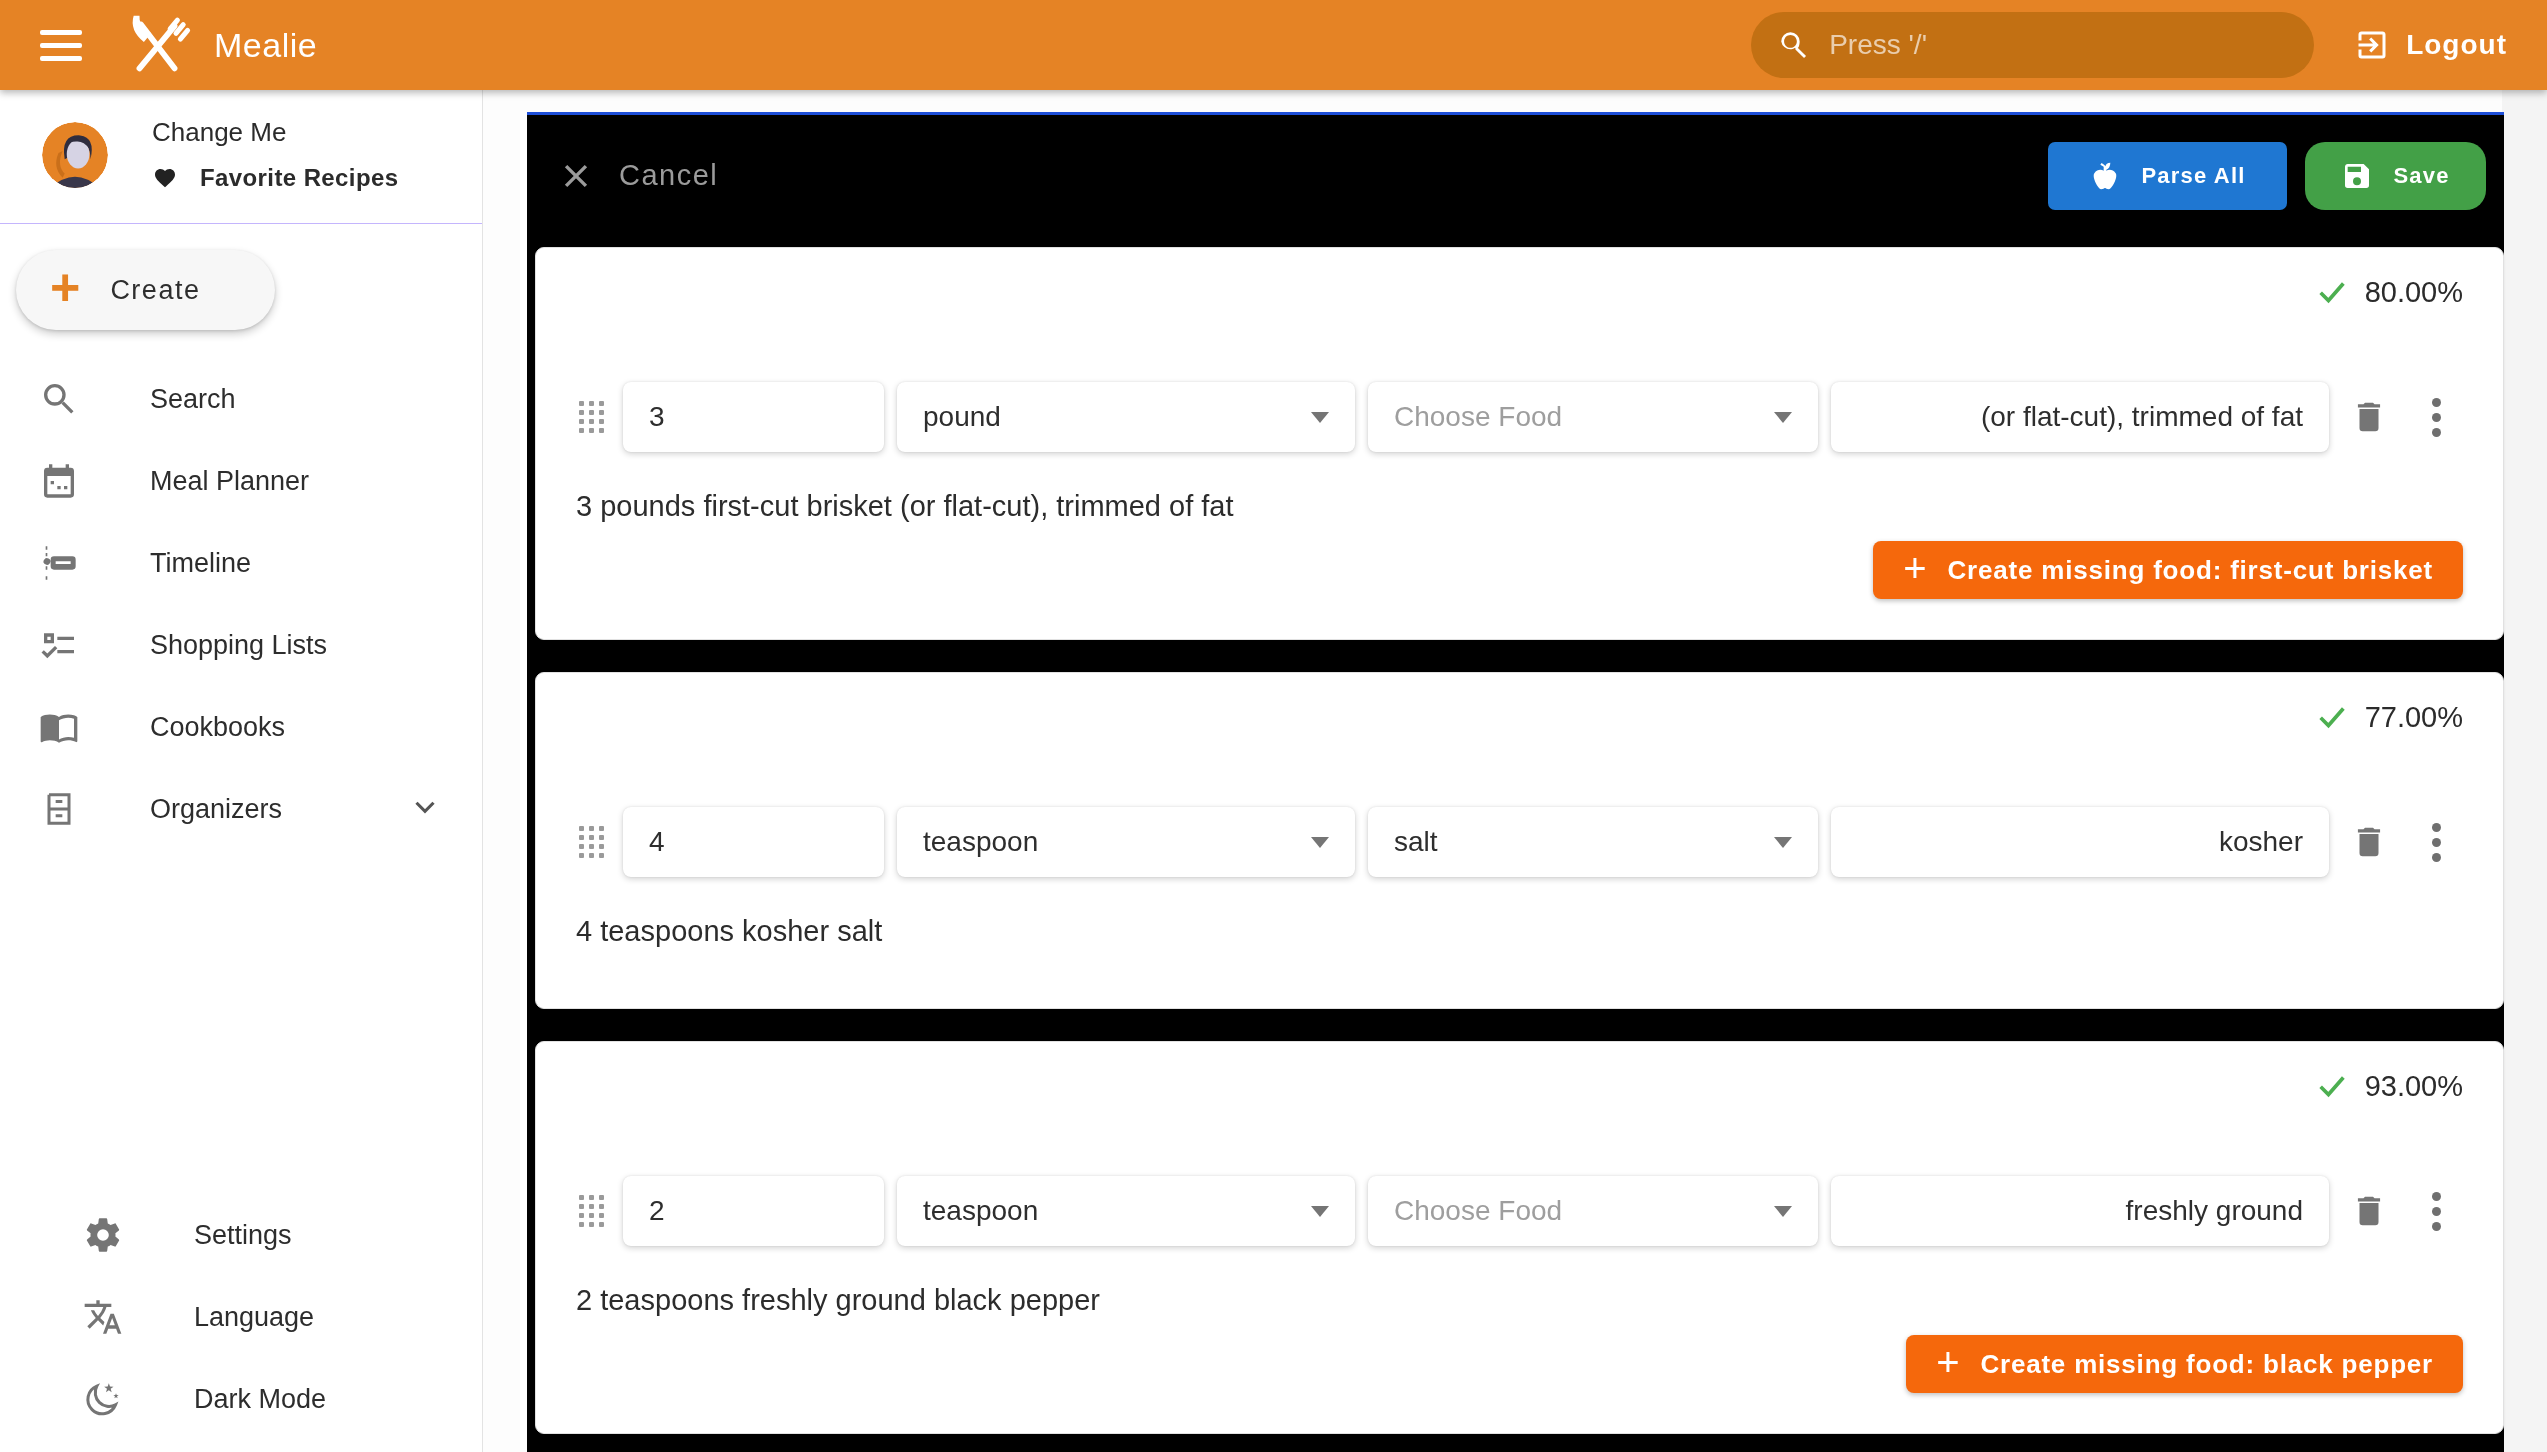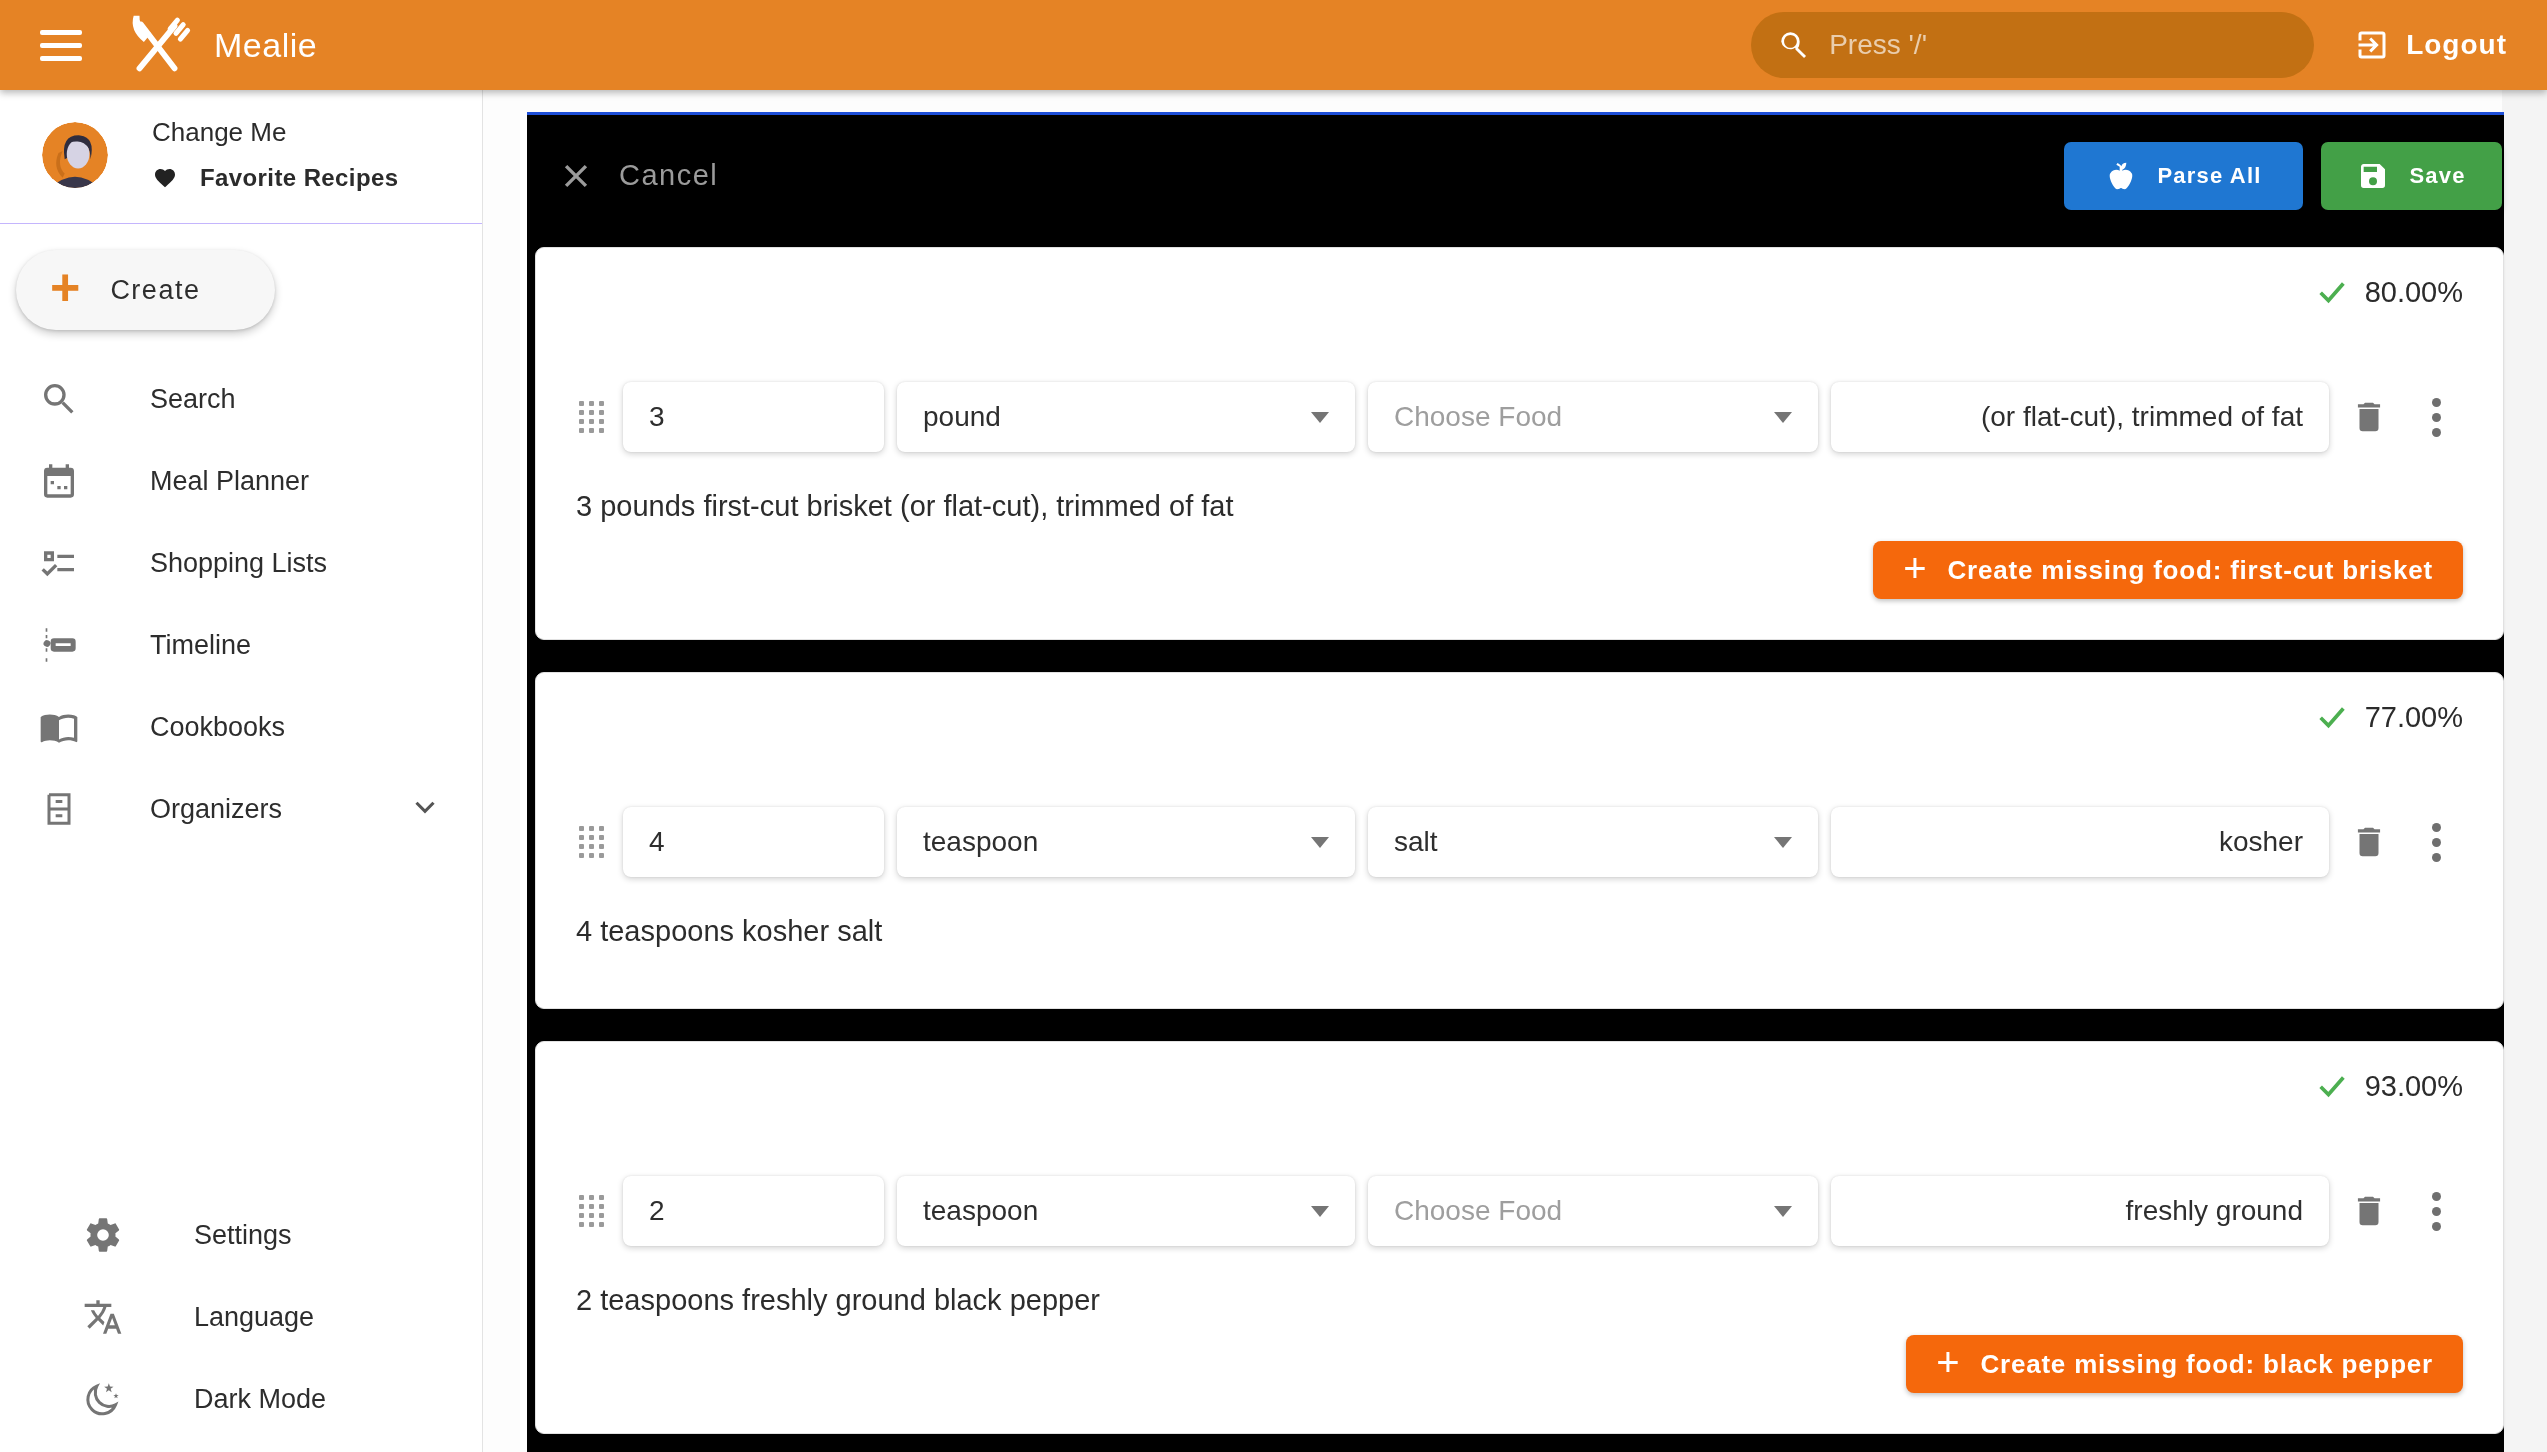--- a/index.html
+++ b/index.html
@@ -53,21 +53,21 @@
     border-top:3px solid #1d4ed8; background:#000000; }
   .toolbar { height:121px; display:flex; align-items:center; padding:0 2px 0 32px; }
   .cancel-btn { display:flex; align-items:center; gap:26px; color:#9b9b9b; font-size:29px;
     font-weight:500; letter-spacing:1.5px; cursor:pointer; }
   .toolbar-spacer { flex:1; }
   .btn { display:flex; align-items:center; justify-content:center; gap:20px; height:68px;
     border:none; border-radius:7px; color:#fff; font-size:22px; font-weight:bold;
     letter-spacing:1.2px; cursor:pointer; font-family:inherit;
     box-shadow:0 3px 6px rgba(0,0,0,0.22); }
   .btn-parse { background:#1f77d2; width:239px; margin-right:18px; }
-  .btn-save { background:#43A047; width:181px; margin-right:0; }
+  .btn-save { background:#43A047; width:181px; margin-right:16px;border-radius:20px; }
 
   
   .cards { padding:11px 0 0 8px; }
   .card { width:1969px; background:#fff; border:1px solid #e1e1e1; border-radius:9px;
     box-shadow:0 2px 3px rgba(0,0,0,0.08); padding:26px 40px 40px 40px; margin-bottom:32px; }
   .conf-row { display:flex; justify-content:flex-end; align-items:center; gap:16px; height:36px; }
   .conf-value { font-size:29px; color:#2b2b2b; }
   .fields-row { display:flex; align-items:center; gap:13px; margin-top:72px; height:70px; }
   .drag-handle { width:30px; height:44px; display:grid; flex:none; margin-right:4px;
     grid-template-columns:repeat(3,5px); grid-template-rows:repeat(4,5px); gap:4px 5px;
@@ -184,32 +184,32 @@
       <span class="nav-icon">
         <svg width="40" height="40" viewBox="0 0 24 24">
             <path fill="#757575" d="M19,4H18V2H16V4H8V2H6V4H5A2,2 0 0,0 3,6V20A2,2 0 0,0 5,22H19A2,2 0 0,0 21,20V6A2,2 0 0,0 19,4M19,20H5V9H19V20M7,12H9V14H7V12M11,15H13V17H11V15M15,15H17V17H15V15Z"></path>
           </svg>
       </span>
       <span class="nav-label">Meal Planner</span>
     </div>
     <div class="nav-item">
       <span class="nav-icon">
         <svg width="40" height="40" viewBox="0 0 24 24">
+            <path fill="#757575" d="M4,2V4H5V2H4M4,6V8H5V6H4M4,14V16H5V14H4M4,20V22H5V20H4M3,10 A1.8,1.8 0 1,0 6.6,12 A1.8,1.8 0 1,0 3,10.2 Z M9,8H20A2,2 0 0,1 22,10V14A2,2 0 0,1 20,16H9A2,2 0 0,1 7,14V10A2,2 0 0,1 9,8M10,11V12.6H19V11H10Z"></path>
+          </svg>
+      </span>
+      <span class="nav-label">Timeline</span>
+    </div>
+    <div class="nav-item">
+      <span class="nav-icon">
+        <svg width="40" height="40" viewBox="0 0 24 24">
             <path fill="#757575" d="M3,5H9V11H3V5M5,7V9H7V7H5M11,7H21V9H11V7M11,15H21V17H11V15M5,20L1.5,16.5L2.91,15.09L5,17.17L9.59,12.59L11,14L5,20Z"></path>
           </svg>
       </span>
       <span class="nav-label">Shopping Lists</span>
-    </div>
-    <div class="nav-item">
-      <span class="nav-icon">
-        <svg width="40" height="40" viewBox="0 0 24 24">
-            <path fill="#757575" d="M4,2V4H5V2H4M4,6V8H5V6H4M4,14V16H5V14H4M4,20V22H5V20H4M3,10 A1.8,1.8 0 1,0 6.6,12 A1.8,1.8 0 1,0 3,10.2 Z M9,8H20A2,2 0 0,1 22,10V14A2,2 0 0,1 20,16H9A2,2 0 0,1 7,14V10A2,2 0 0,1 9,8M10,11V12.6H19V11H10Z"></path>
-          </svg>
-      </span>
-      <span class="nav-label">Timeline</span>
     </div>
     <div class="nav-item">
       <span class="nav-icon">
         <svg width="40" height="40" viewBox="0 0 24 24">
             <path fill="#757575" d="M21,5C19.89,4.65 18.67,4.5 17.5,4.5C15.55,4.5 13.45,4.9 12,6C10.55,4.9 8.45,4.5 6.5,4.5C4.55,4.5 2.45,4.9 1,6V20.65C1,20.9 1.25,21.15 1.5,21.15C1.6,21.15 1.65,21.1 1.75,21.1C3.1,20.45 5.05,20 6.5,20C8.45,20 10.55,20.4 12,21.5C13.35,20.65 15.8,20 17.5,20C19.15,20 20.85,20.3 22.25,21.05C22.35,21.1 22.4,21.1 22.5,21.1C22.75,21.1 23,20.85 23,20.6V6C22.4,5.55 21.75,5.25 21,5M21,18.5C19.9,18.15 18.7,18 17.5,18C15.8,18 13.35,18.65 12,19.5V8C13.35,7.15 15.8,6.5 17.5,6.5C18.7,6.5 19.9,6.65 21,7V18.5Z"></path>
           </svg>
       </span>
       <span class="nav-label">Cookbooks</span>
     </div>
     <div class="nav-item">

